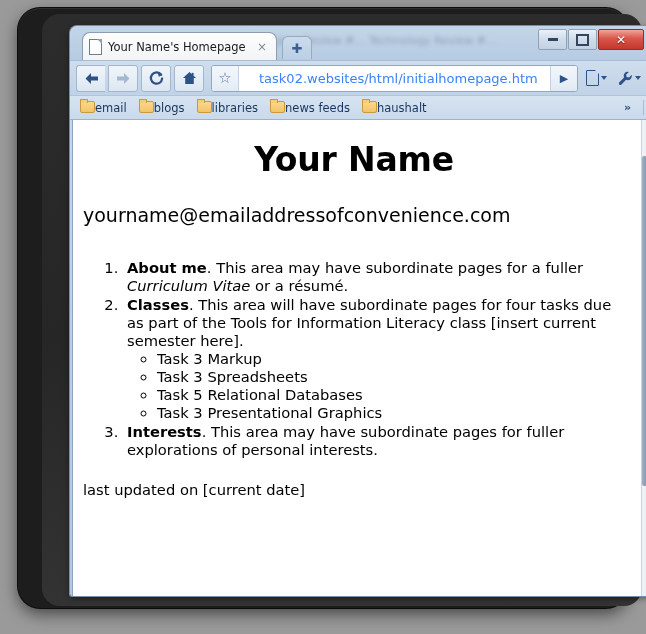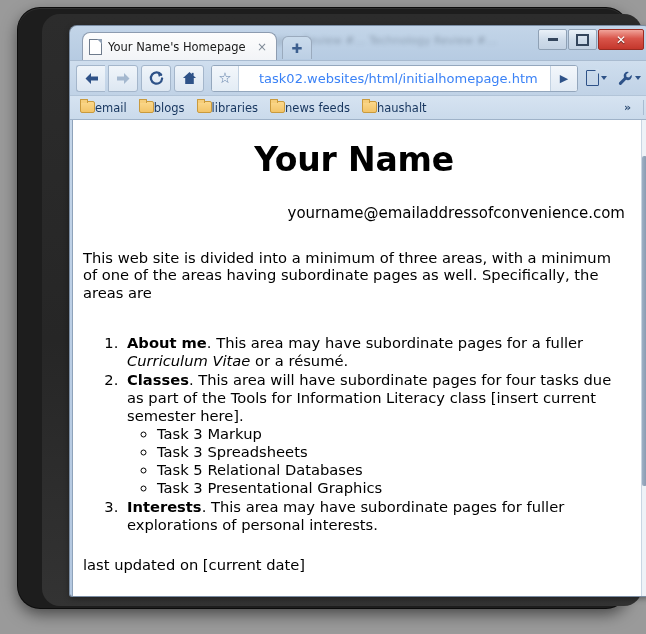--- a/index.html
+++ b/index.html
@@ -331,22 +331,22 @@
     line-height: 1.22;
   }
   h1.site-title {
     text-align: center;
     font-size: 33px;
     font-weight: bold;
     margin: 6px 0 7px 0;
     letter-spacing: -0.2px;
   }
   p.email {
-    text-align: right;
-    font-size: 15px;
+    text-align: left;
+    font-size: 19px;
     margin: 24px 0 0 0;
   }
   p.intro {
     margin: 26px 0 0 0;
   }
   ol.areas {
     margin: 32px 0 0 0;
     padding-left: 40px;
   }
   ol.areas > li {
@@ -484,21 +484,20 @@
         <span class="bm-sep"></span>
       </div>
 
       <div class="viewport">
         <div class="page">
 
           <h1 class="site-title">Your Name</h1>
 
           <p class="email">yourname@emailaddressofconvenience.com</p>
 
-          <p class="intro">This web site is divided into a minimum of three areas, with a minimum of one of the areas having subordinate pages as well. Specifically, the areas are</p>
 
           <ol class="areas">
             <li>
               <b>About me</b><span>. This area may have subordinate pages for a fuller </span><i>Curriculum Vitae</i><span> or a résumé.</span>
             </li>
             <li>
               <b>Classes</b><span>. This area will have subordinate pages for four tasks due as part of the Tools for Information Literacy class [insert current semester here].</span>
               <ul class="tasks">
                 <li>Task 3 Markup</li>
                 <li>Task 3 Spreadsheets</li>

